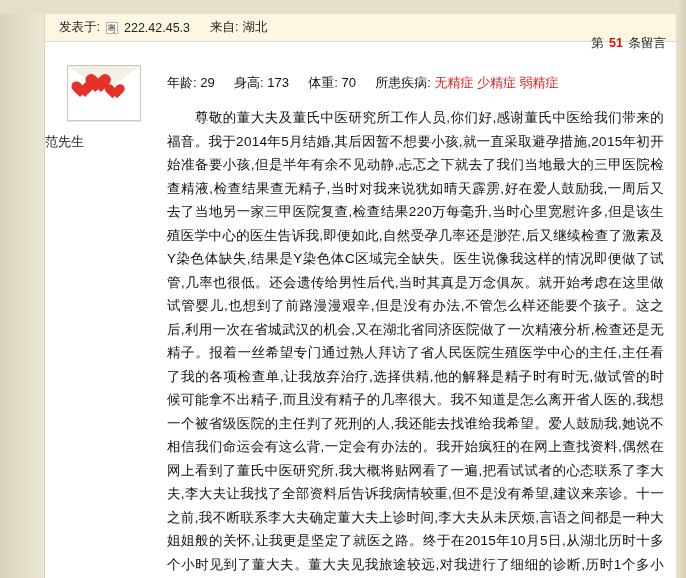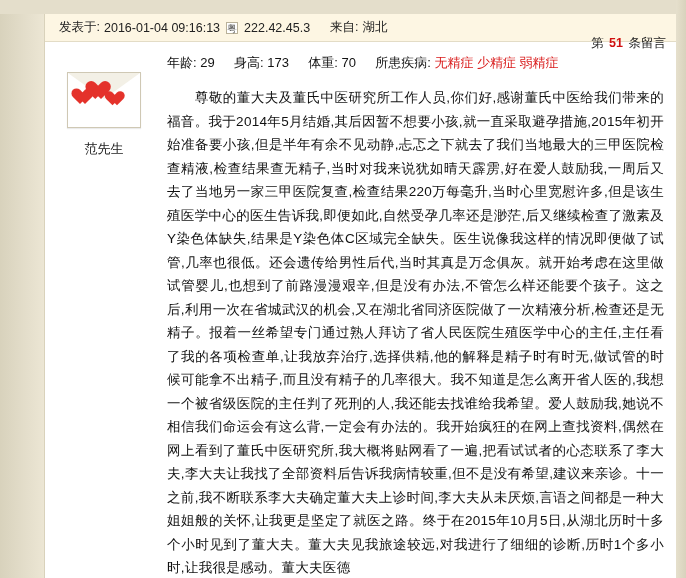--- a/index.html
+++ b/index.html
@@ -96,22 +96,21 @@
     padding: 0 2px;
   }
   
   .post-body {
     display: flex;
     height: 536px;
   }
   .author-col {
     width: 118px;
     flex: 0 0 118px;
-    padding-top: 26px;
-    text-align: center;
+    padding-top: 19px;
     box-sizing: border-box;
   }
   .avatar {
     width: 72px;
     height: 54px;
     margin: 4px auto 0;
     position: relative;
     background: #ffffff;
     border: 1px solid #cfc8b4;
     box-shadow: 0 1px 1px rgba(0,0,0,.08);
@@ -148,20 +147,21 @@
   .avatar .h3 { left: 40px; top: 18px; transform: scale(.9); }
   .author-name {
     margin-top: 12px;
     font-size: 13px;
     color: #222;
   }
   .content-col {
     flex: 1 1 auto;
     padding: 10px 12px 0 4px;
     box-sizing: border-box;
+    margin-top: 20px;
   }
   .meta-line {
     font-size: 13px;
     line-height: 22px;
     color: #111;
     white-space: nowrap;
   }
   .meta-line .lbl { color: #111; }
   .red { color: #d91b1b; }
   .sep { display: inline-block; width: 12px; }
@@ -181,21 +181,20 @@
 <div class="page-frame">
   <div class="edge-left"></div>
   <div class="edge-top"></div>
   <div class="edge-right"></div>
 
   <div class="post-card">
 
     <div class="post-header">
       <div class="hdr-left">
         <span>发表于:</span>
-        <span>2016-01-04 09:16:13</span>
         <span class="ip-icon">粤</span>
         <span>222.42.45.3</span>
         <span class="sep"></span>
         <span>来自:</span>
         <span>湖北</span>
       </div>
       <div class="hdr-right">
         <span>第</span>
         <span class="floor-num">51</span>
         <span>条留言</span>

